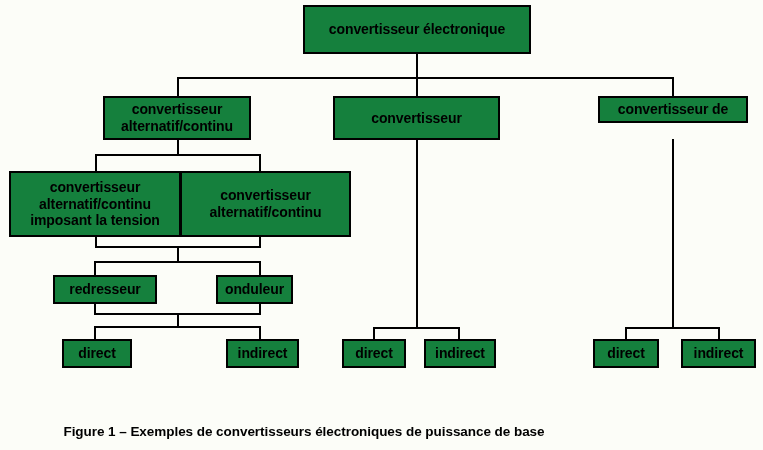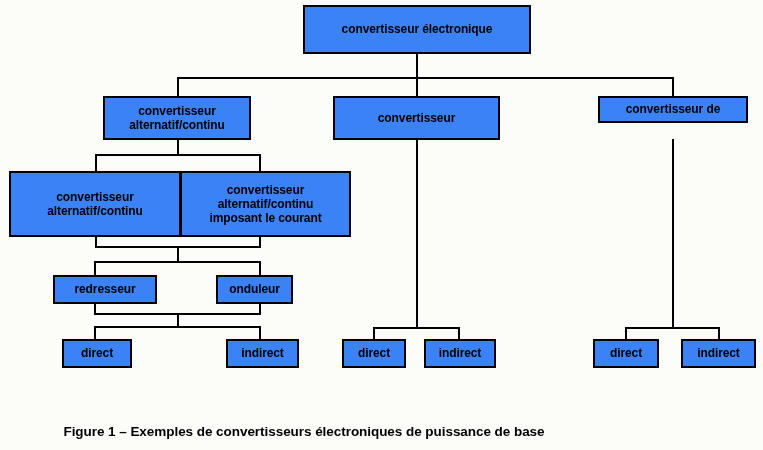--- a/index.html
+++ b/index.html
@@ -18,28 +18,28 @@
   #diagram-root {
     position: absolute;
     left: 0; top: 0;
     width: 763px;
     height: 450px;
   }
   .node {
     position: absolute;
     box-sizing: border-box;
     border: 2px solid #000000;
-    background: #3b82f6;
+    background: #15803d;
     display: flex;
     flex-direction: column;
     align-items: flex-end;
     justify-content: center;
     text-align: center;
     font-weight: bold;
-    font-size: 12px;
+    font-size: 14px;
     line-height: 1.18;
     letter-spacing: -0.1px;
     white-space: pre-line;
     padding: 0 3px;
     z-index: 2;
   }
   .node .ln {
     display: block;
     width: 100%;
   }
@@ -117,26 +117,26 @@
     <span class="ln">convertisseur</span>
   </div>
 
   <div class="node" style="left:598px; top:96px; width:150px; height:27px;">
     <span class="ln">convertisseur de</span>
   </div>
 
   <div class="node" style="left:9px; top:171px; width:172px; height:66px;">
     <span class="ln">convertisseur</span>
     <span class="ln">alternatif/continu</span>
+    <span class="ln">imposant la tension</span>
   </div>
 
   <div class="node" style="left:180px; top:171px; width:171px; height:66px;">
     <span class="ln">convertisseur</span>
     <span class="ln">alternatif/continu</span>
-    <span class="ln">imposant le courant</span>
   </div>
 
   <div class="node" style="left:53px; top:275px; width:104px; height:29px;">
     <span class="ln">redresseur</span>
   </div>
 
   <div class="node" style="left:216px; top:275px; width:77px; height:29px;">
     <span class="ln">onduleur</span>
   </div>
 

